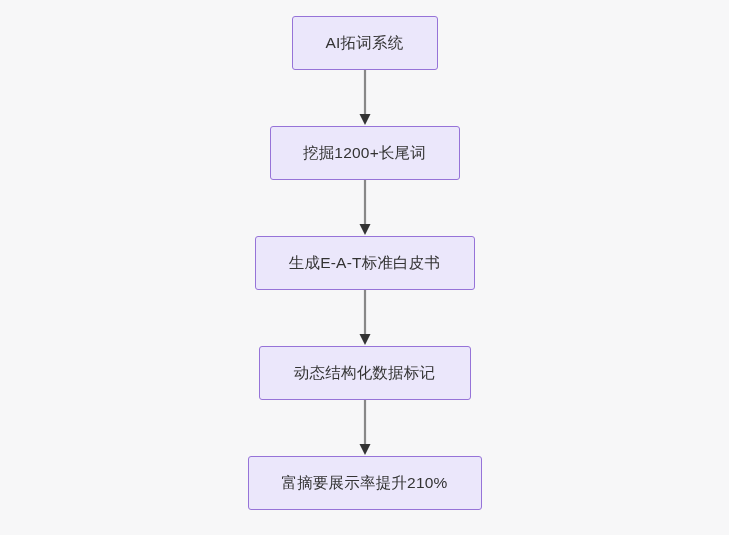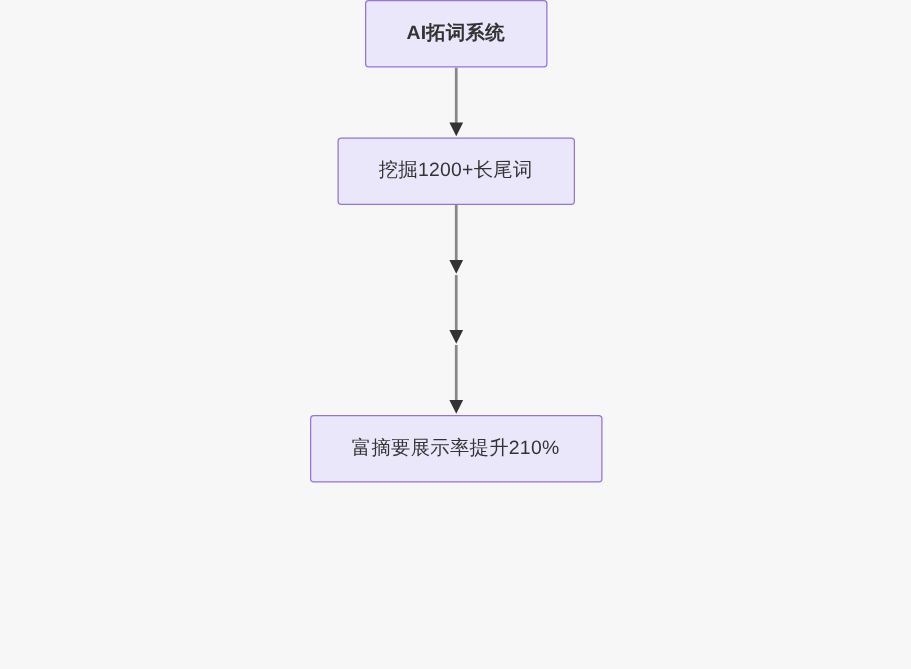--- a/index.html
+++ b/index.html
@@ -37,21 +37,21 @@
     font-size: 15.5px;
     line-height: 1;
     letter-spacing: 0.2px;
     display: flex;
     align-items: center;
     justify-content: center;
     text-align: center;
     white-space: nowrap;
     height: 54px;
   }
-  .n0 { width: 146px; margin-top: 0; font-weight: bold; }
+  .n0 { width: 146px; margin-top: 16px; }
   .n1 { width: 190px; }
   .n2 { width: 220px; }
   .n3 { width: 212px; }
   .n4 { width: 234px; text-align: center; }
 
   .connector {
     width: 20px;
     height: 56px;
     display: block;
     flex: 0 0 auto;
@@ -77,26 +77,28 @@
       <polygon class="conn-head" points="10,55 4.5,44 15.5,44"></polygon>
     </svg>
 
     <div class="node n1">挖掘1200+长尾词</div>
 
     <svg class="connector" viewBox="0 0 20 56">
       <line class="conn-line" x1="10" y1="0" x2="10" y2="45"></line>
       <polygon class="conn-head" points="10,55 4.5,44 15.5,44"></polygon>
     </svg>
 
+    <div class="node n2">生成E-A-T标准白皮书</div>
 
     <svg class="connector" viewBox="0 0 20 56">
       <line class="conn-line" x1="10" y1="0" x2="10" y2="45"></line>
       <polygon class="conn-head" points="10,55 4.5,44 15.5,44"></polygon>
     </svg>
 
+    <div class="node n3">动态结构化数据标记</div>
 
     <svg class="connector" viewBox="0 0 20 56">
       <line class="conn-line" x1="10" y1="0" x2="10" y2="45"></line>
       <polygon class="conn-head" points="10,55 4.5,44 15.5,44"></polygon>
     </svg>
 
     <div class="node n4">富摘要展示率提升210%</div>
 
   </div>
 </div>

